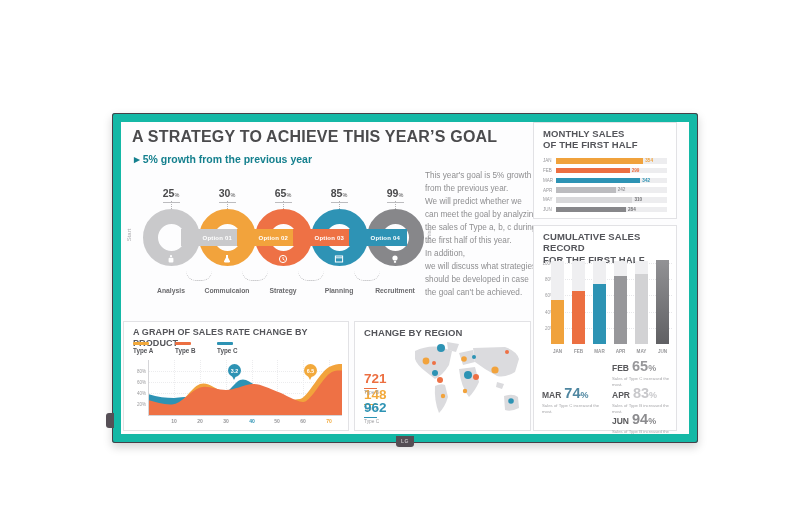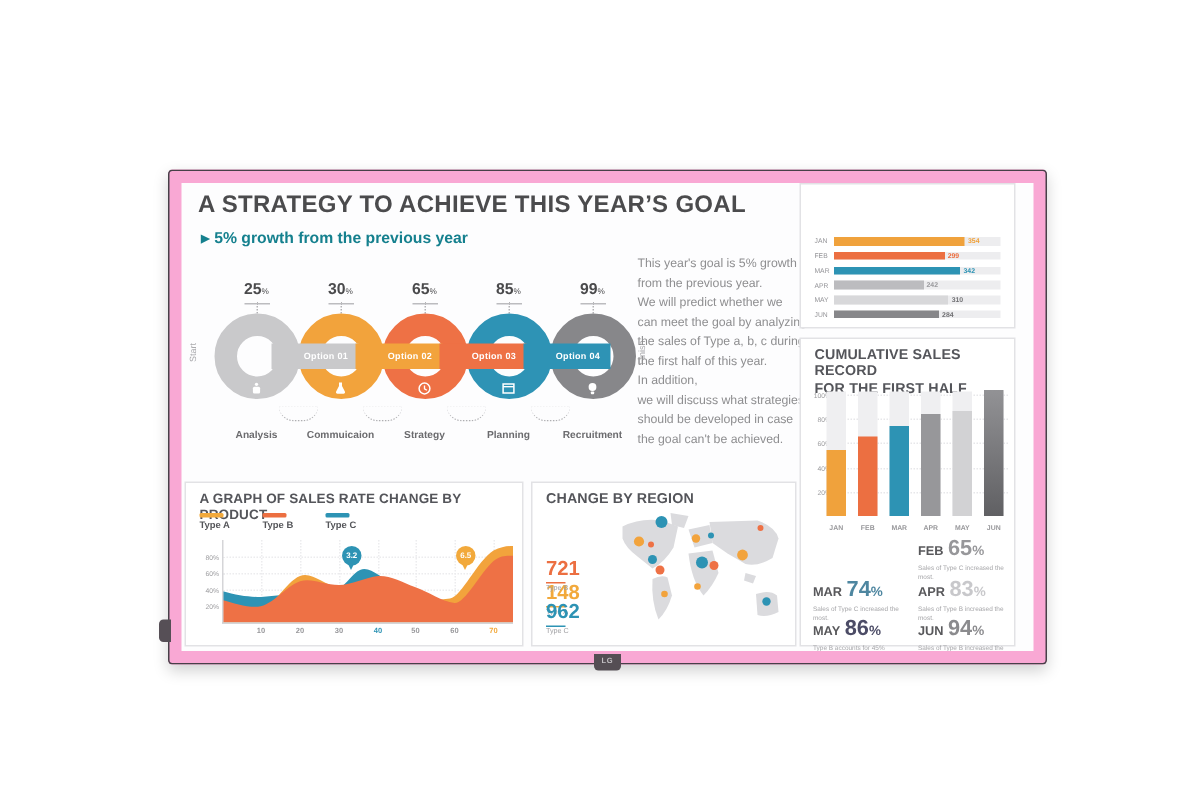--- a/index.html
+++ b/index.html
@@ -1,17 +1,17 @@
 <!DOCTYPE html>
 <html><head>
 <meta charset="utf-8">
 <style>
   html,body{margin:0;padding:0;background:#ffffff;font-family:"Liberation Sans",sans-serif;}
   .stage{position:relative;width:800px;height:531px;background:#fff;overflow:hidden;}
-  .tv{position:absolute;left:112px;top:113px;width:586px;height:330px;background:#f9a8d4;border-radius:3px;
+  .tv{position:absolute;left:112px;top:113px;width:586px;height:330px;background:#14b8a6;border-radius:3px;
       box-shadow:0 0 0 1px #474048 inset,0 4px 10px rgba(0,0,0,.18);}
   .nub{position:absolute;left:-6px;top:300px;width:8px;height:15px;background:#564f56;border-radius:3px 0 0 3px;}
   .lgtab{position:absolute;left:284px;top:323px;width:18px;height:11px;background:#554e54;border-radius:0 0 3px 3px;
          color:#c3bfc3;font-size:5px;font-weight:bold;text-align:center;line-height:11px;letter-spacing:.5px;}
   .screen{position:absolute;left:9px;top:9px;width:568px;height:312px;background:#fdfdfe;overflow:hidden;}
 
   .h-title{position:absolute;left:11px;top:6px;font-size:16px;font-weight:bold;color:#4b4b4d;letter-spacing:.2px;}
   .h-sub{position:absolute;left:13px;top:31px;font-size:10.5px;font-weight:bold;color:#15808e;}
   .h-sub .tri{font-size:7.5px;vertical-align:1px;margin-right:3px;}
 
@@ -164,20 +164,22 @@
 We will predict whether we
 can meet the goal by analyzing
 the sales of Type a, b, c during
 the first half of this year.
 In addition,
 we will discuss what strategies
 should be developed in case
 the goal can't be achieved.</div>
 
       <div class="card" style="left:412px;top:0;width:144px;height:97px;">
+        <div class="ctitle">MONTHLY SALES
+OF THE FIRST HALF</div>
         <div class="mrows">
           <div class="mrow">
               <span class="mlab">JAN</span>
               <span class="mtrack">
                 <span class="mfill" style="width: 78.6667%; background: rgb(240, 162, 60);"></span>
                 <span class="mval" style="left: calc(78.6667% + 2px); color: rgb(240, 162, 60);">354</span>
               </span>
             </div>
           <div class="mrow">
               <span class="mlab">FEB</span>
@@ -261,22 +263,20 @@
         <div class="cumon" style="left:13px;">JAN</div>
         <div class="cumon" style="left:34px;">FEB</div>
         <div class="cumon" style="left:55px;">MAR</div>
         <div class="cumon" style="left:76px;">APR</div>
         <div class="cumon" style="left:97px;">MAY</div>
         <div class="cumon" style="left:118px;">JUN</div>
 
         <div class="stat" style="left:78px;top:131px;"><span class="mo">FEB</span><span class="vv" style="color: rgb(151, 151, 154);"><span>65</span><i>%</i></span><div class="cap">Sales of Type C increased the most.</div></div>
         <div class="stat" style="left:8px;top:158px;"><span class="mo">MAR</span><span class="vv" style="color: rgb(78, 134, 160);"><span>74</span><i>%</i></span><div class="cap">Sales of Type C increased the most.</div></div>
         <div class="stat" style="left:78px;top:158px;"><span class="mo">APR</span><span class="vv" style="color: rgb(200, 200, 203);"><span>83</span><i>%</i></span><div class="cap">Sales of Type B increased the most.</div></div>
-        <div class="stat" style="left:8px;top:184px;"><span class="mo">MAY</span><span class="vv" style="color: rgb(76, 76, 102);"><span>86</span><i>%</i></span><div class="cap">Type B accounts for 45%
-of the total sales.</div></div>
         <div class="stat" style="left:78px;top:184px;"><span class="mo">JUN</span><span class="vv" style="color: rgb(139, 139, 142);"><span>94</span><i>%</i></span><div class="cap">Sales of Type B increased the most.</div></div>
       </div>
 
       <div class="card" style="left:2px;top:199px;width:226px;height:110px;">
         <div class="ctitle" style="font-size:9px;">A GRAPH OF SALES RATE CHANGE BY PRODUCT</div>
 
         <div class="leg" style="left:9px;">
             <div class="sw" style="background: rgb(242, 169, 59);"></div>
             <div class="lt">Type A</div>
           </div>

